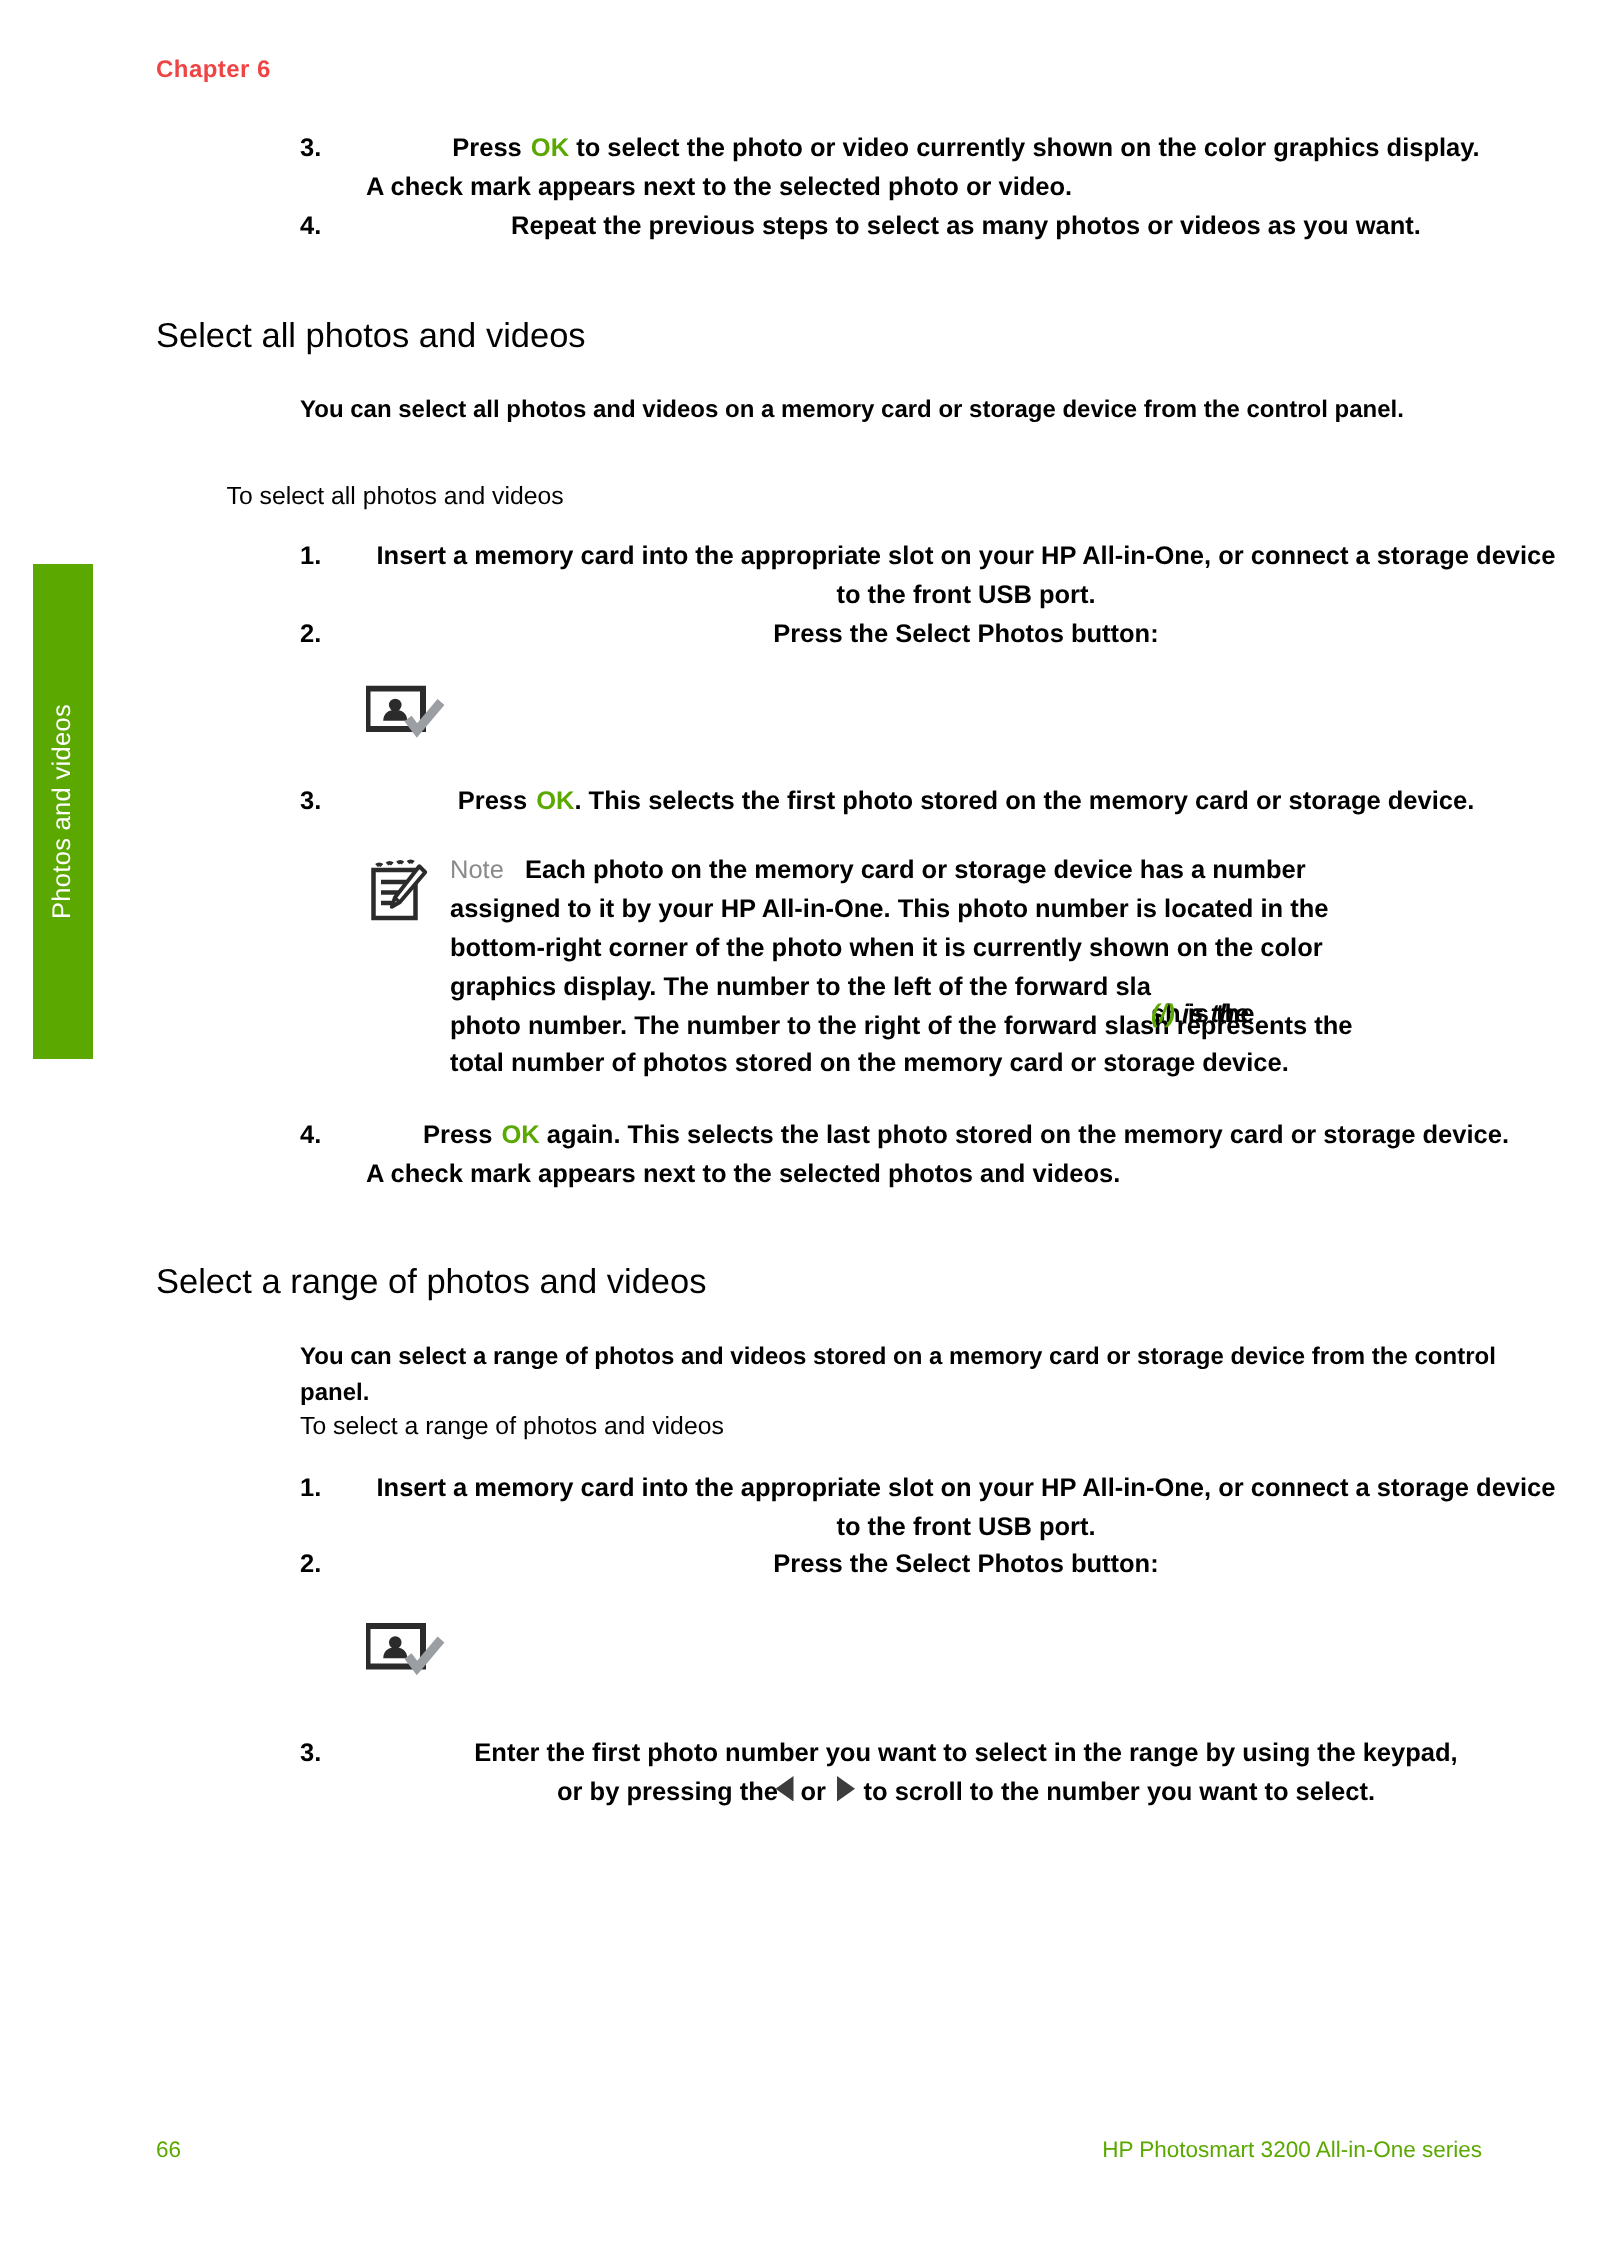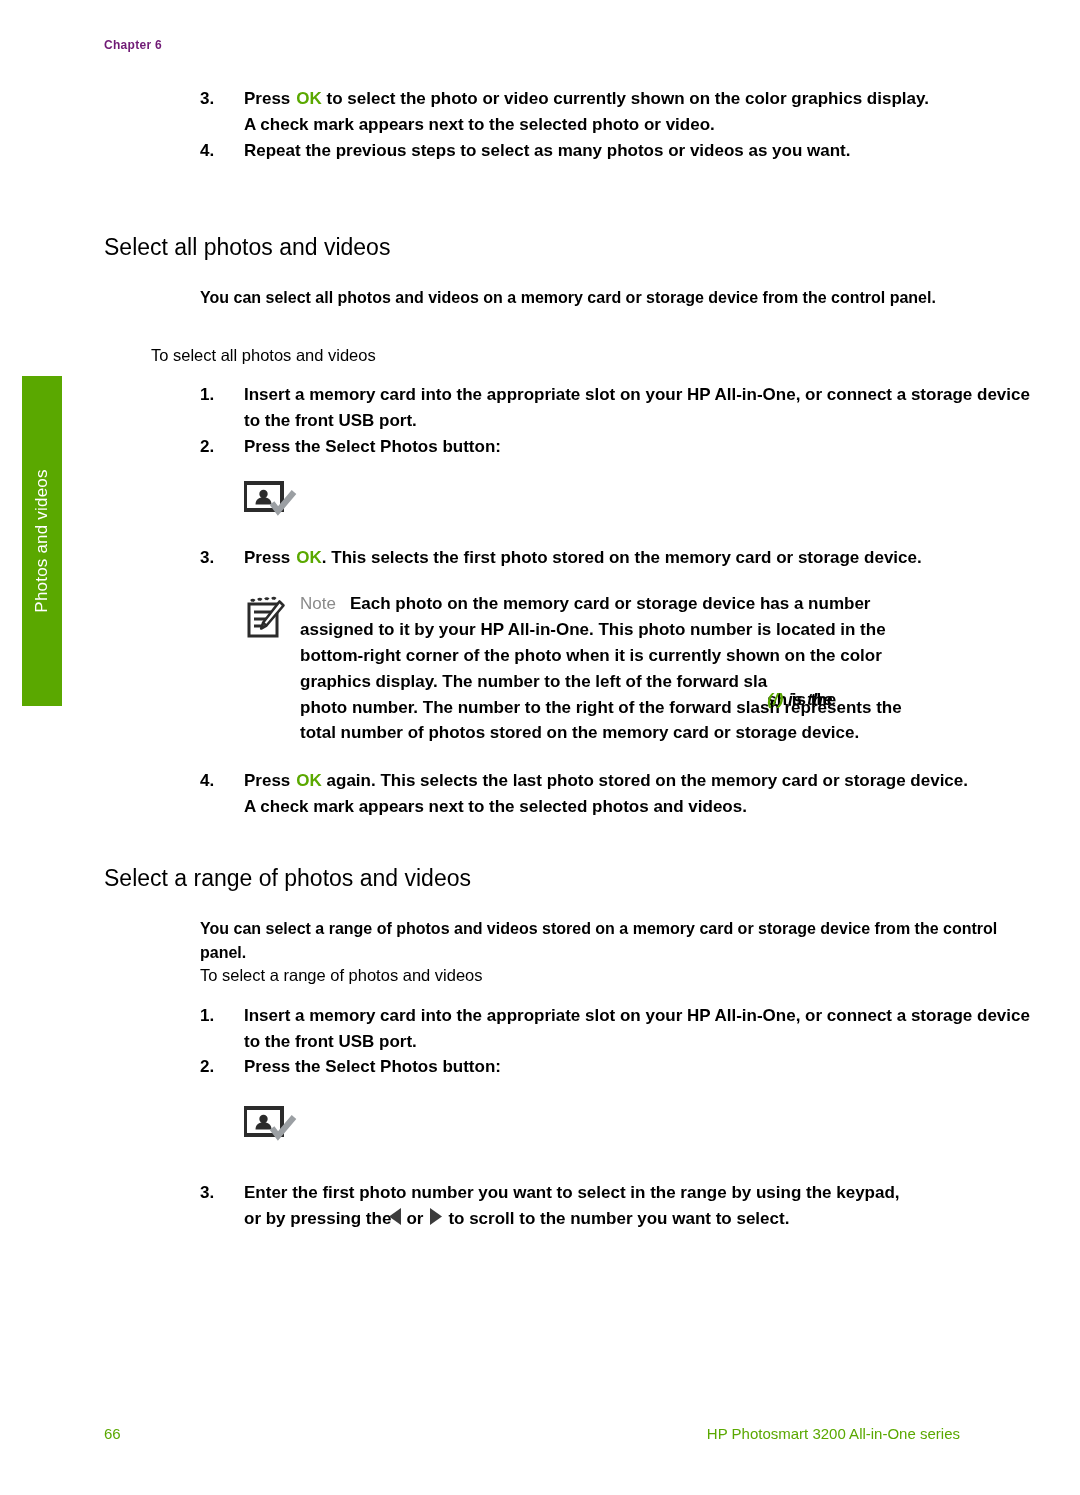--- a/index.html
+++ b/index.html
@@ -42,23 +42,23 @@
     font-size: 17px;
     letter-spacing: .2px;
     font-family: "Liberation Sans", sans-serif;
   }
 
   
   .chapter-head {
     position: absolute;
     left: 104px;
     top: 38px;
-    font-size: 12px;
-    font-weight: bold;
-    color: #701a75;
+    font-size: 16px;
+    font-weight: bold;
+    color: #ef4444;
     letter-spacing: .3px;
   }
 
   
   .content {
     position: absolute;
     left: 104px;
     top: 86px;
     width: 940px;
   }
@@ -94,20 +94,21 @@
     font-size: 17px;
     font-weight: bold;
     line-height: 1.52;
   }
   .onum {
     flex: 0 0 44px;
     text-align: left;
   }
   .otext {
     flex: 1 1 auto;
+    text-align: center;
   }
   .cont-text {
     font-size: 17px;
     font-weight: bold;
     line-height: 1.52;
     margin-left: 44px;
   }
 
   .ok { color: #5aa800; font-weight: bold; }
   .green-slash { color: #5aa800; font-weight: bold; }
@@ -162,21 +163,21 @@
   
   .arrow-glyph {
     display: inline-block;
     vertical-align: -1px;
   }
 
   
   .footer {
     position: absolute;
     left: 104px;
-    right: 52px;
+    right: 24px;
     top: 1425px;
     display: flex;
     align-items: baseline;
   }
   .footer-page {
     font-size: 15px;
     color: #5aa800;
   }
   .footer-title {
     margin-left: auto;
@@ -207,21 +208,21 @@
 
       <div class="cont-text">A check mark appears next to the selected photo or video.</div>
 
       <div class="oitem">
         <span class="onum">4.</span>
         <span class="otext">Repeat the previous steps to select as many photos or videos as you want.</span>
       </div>
 
     </div>
 
-    <h2 class="sec-head" style="margin-top:70px;">Select all photos and videos</h2>
+    <h2 class="sec-head" style="margin-top:46px;">Select all photos and videos</h2>
 
     <div class="body-bold ind-1" style="margin-top:24px; width:820px;">You can select all photos and videos on a memory card or storage device from the control panel.</div>
 
     <div class="sub-head ind-1" style="margin-top:34px;margin-left:47px;">To select all photos and videos</div>
 
     <div class="olist" style="margin-left:96px; margin-top:16px;">
 
       <div class="oitem">
         <span class="onum">1.</span>
         <span class="otext" style="width:840px;">Insert a memory card into the appropriate slot on your HP All-in-One, or connect a storage device to the front USB port.</span>

